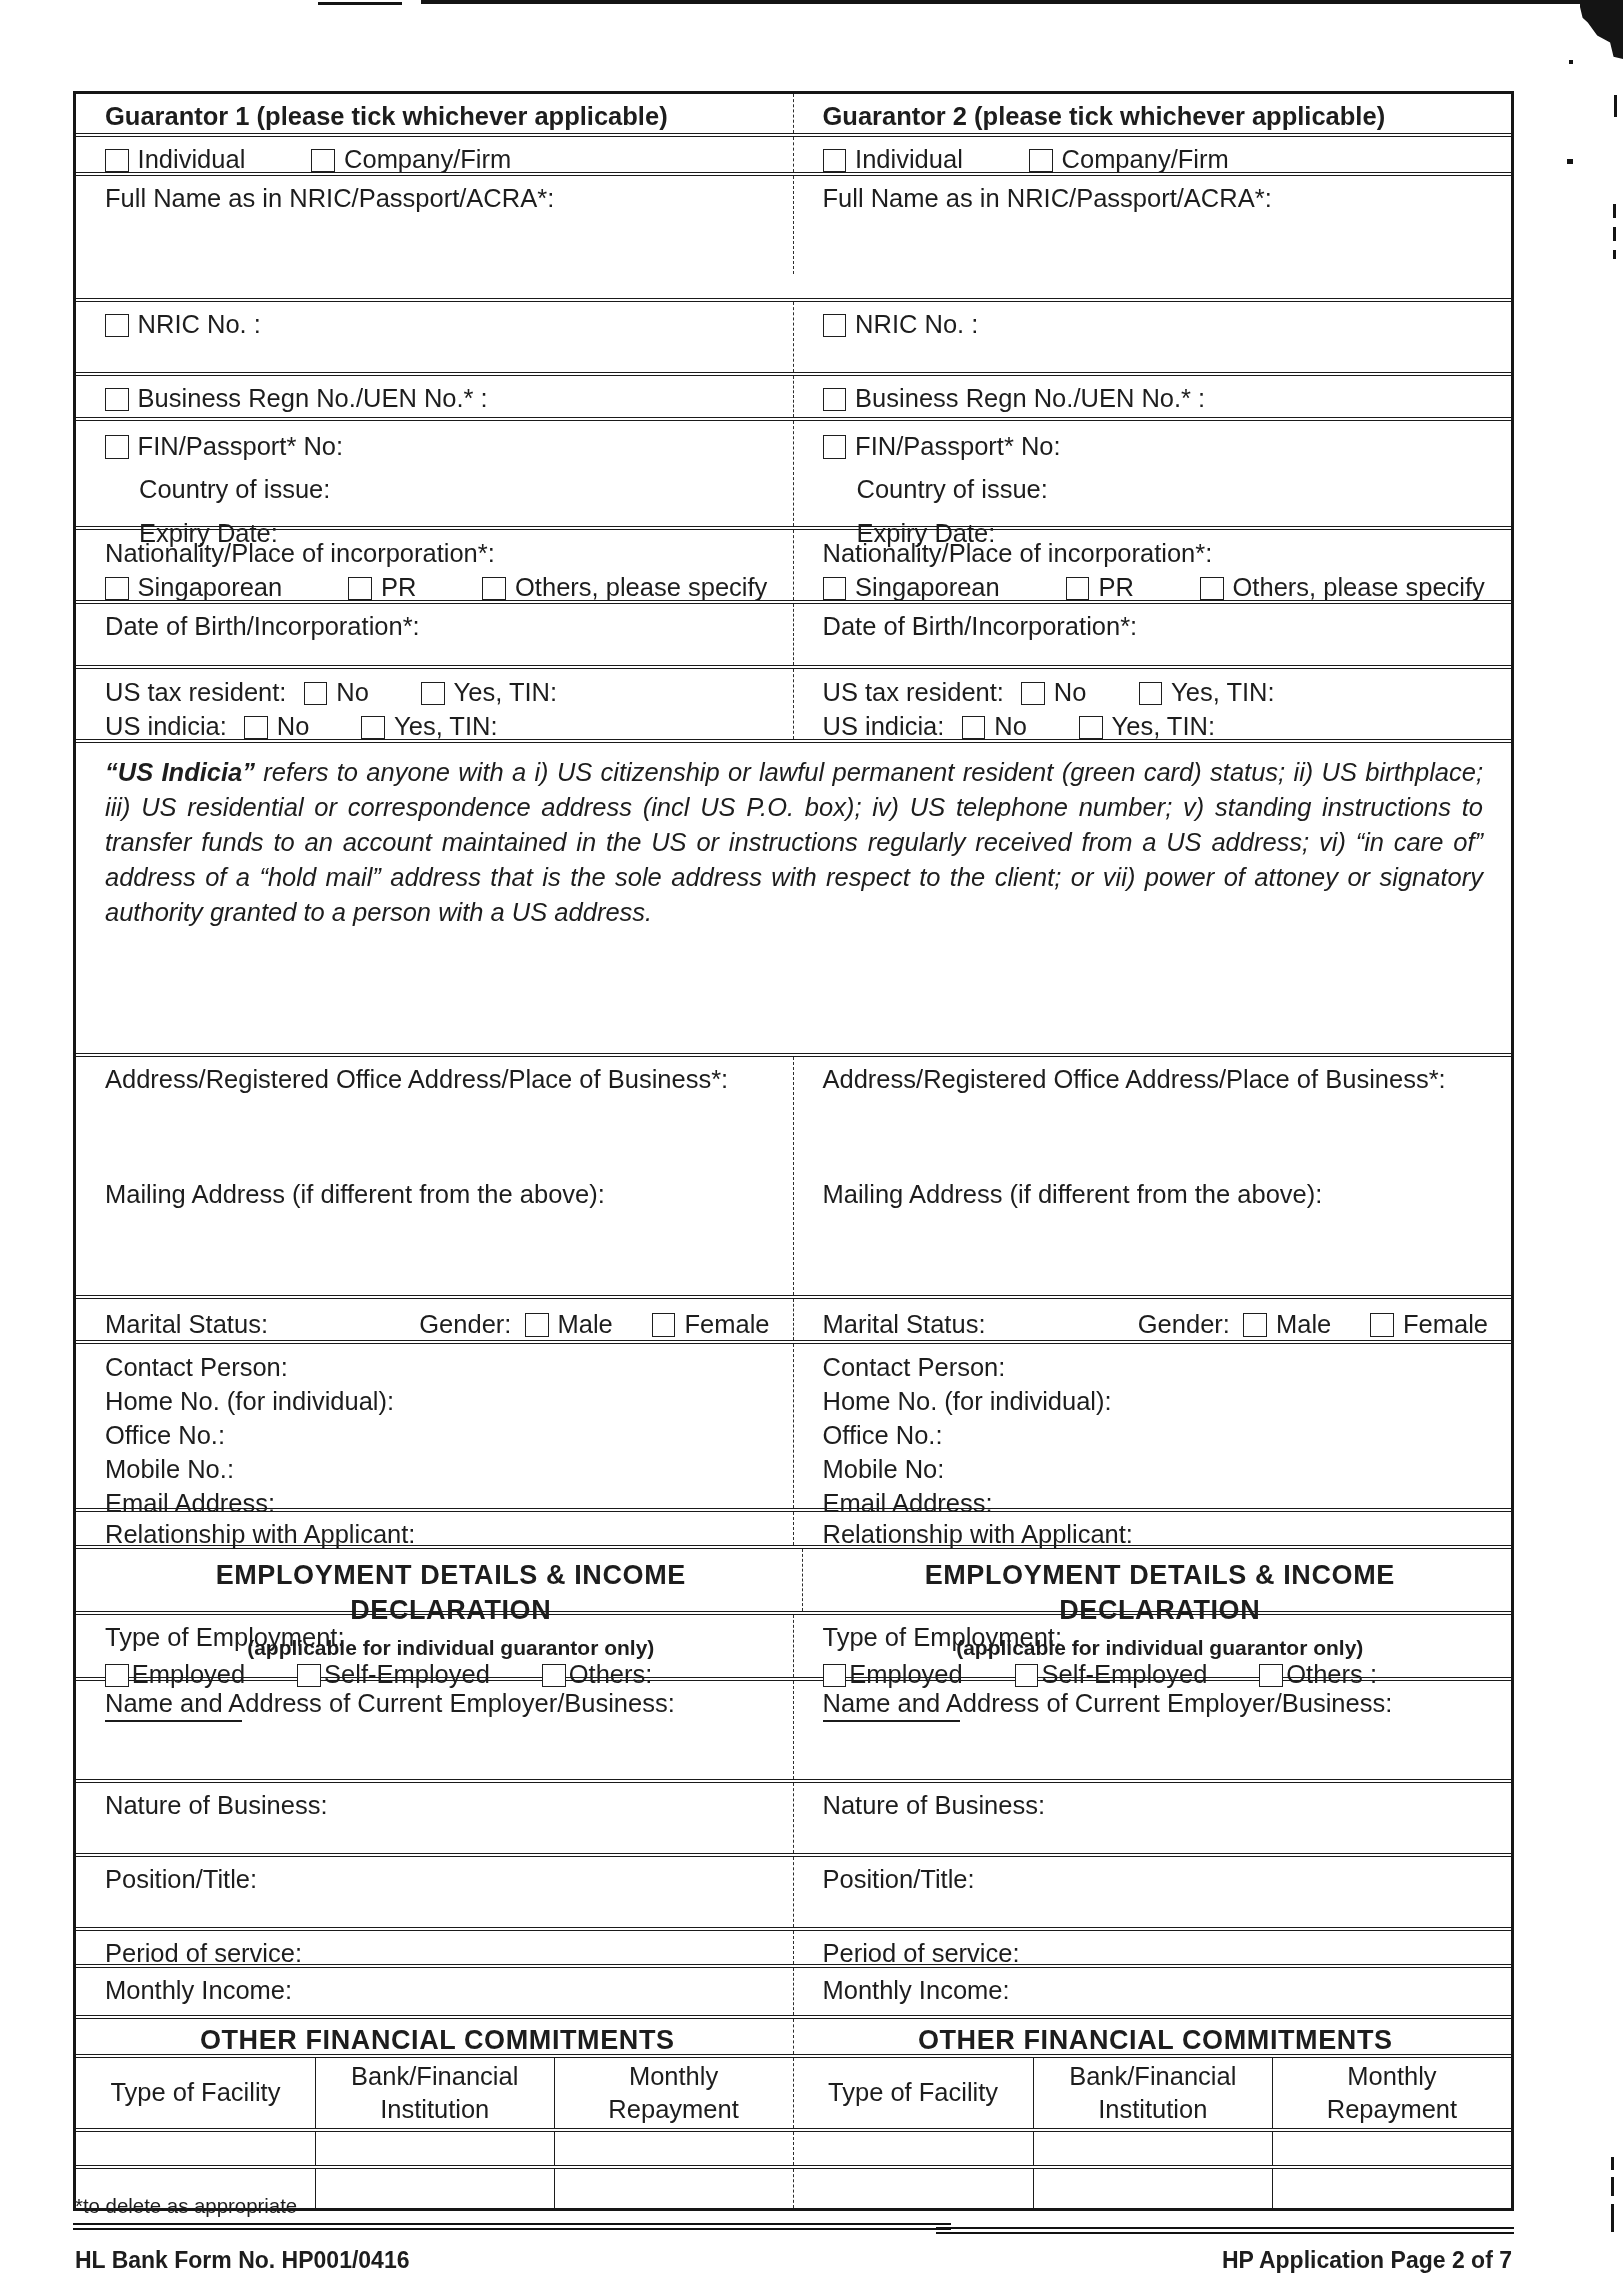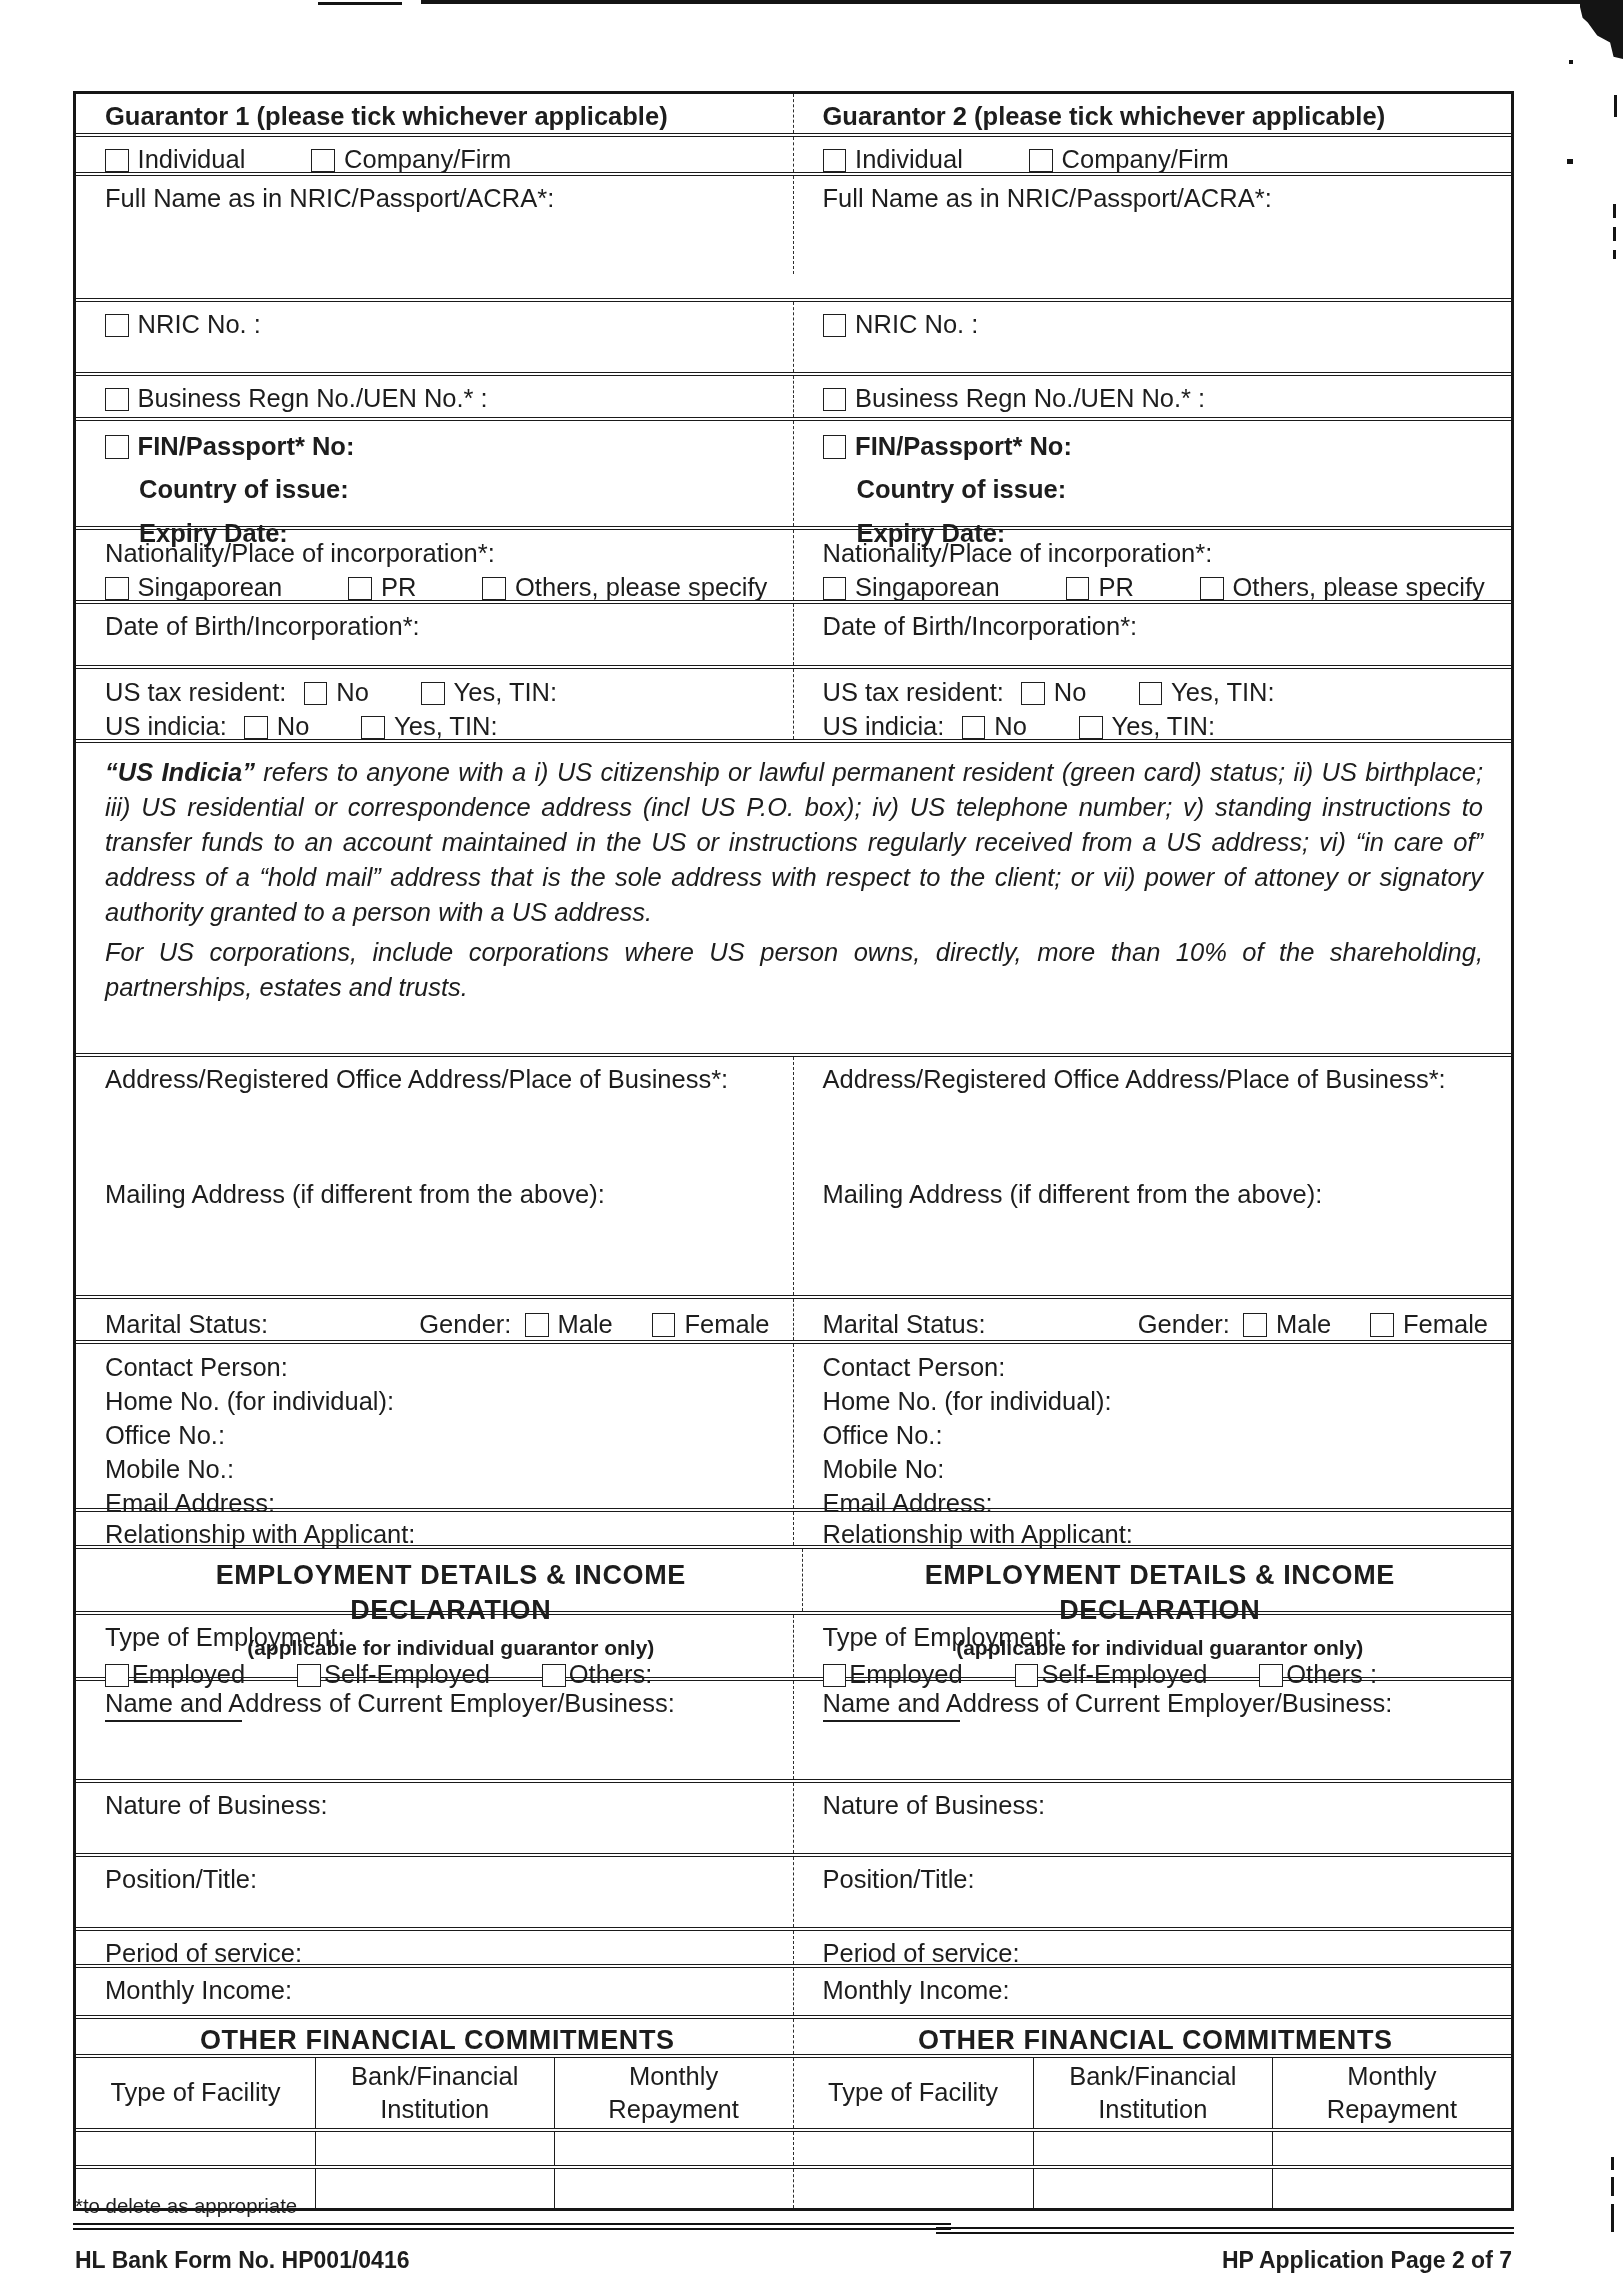--- a/index.html
+++ b/index.html
@@ -37,21 +37,21 @@
     vertical-align:-3.8px;margin-right:9px;box-sizing:border-box;
   }
   .cb.tight{margin-right:3.2px;}
   .gap{margin-left:59px;}
   .gap-sm{margin-left:45px;}
   .indent{margin-left:34px;}
   .blank-line{
     display:inline-block;width:137px;height:23px;
     border-bottom:2.5px solid #1b1b1b;vertical-align:-5.1px;
   }
-  .lines-3 > div{margin-top:10.2px;font-weight:bold;}
+  .lines-3 > div{margin-top:10.2px;}
   .lines-3 > div:first-child{margin-top:2.5px;}
   .contact-block > div{line-height:34px;}
   .two-line > div{line-height:34px;}
   .emp-header{font-size:27px;font-weight:bold;text-align:center;letter-spacing:0.6px;margin-top:2.5px;}
   .emp-sub{font-size:21px;font-weight:bold;text-align:center;margin-top:6.4px;}
   .ofc-header{font-size:27px;font-weight:bold;text-align:center;letter-spacing:0.6px;padding-top:3.8px;}
   .marital-row{display:flex;justify-content:space-between;align-items:flex-start;padding-top:9px;}
   .gender-group{white-space:nowrap;}
   .mail-label{margin-top:81px;}
   
@@ -203,21 +203,20 @@
           <span>US indicia:</span>
           <span class="cb" style="margin-left:10.2px"></span><span>No</span>
           <span class="cb gap-sm"></span><span>Yes, TIN:</span>
         </div>
       </div>
     </div>
 
     <div class="row h-note">
       <div class="cell single note">
         <p><span class="bold">“US Indicia”</span><span> refers to anyone with a i) US citizenship or lawful permanent resident (green card) status; ii) US birthplace; iii) US residential or correspondence address (incl US P.O. box); iv) US telephone number; v) standing instructions to transfer funds to an account maintained in the US or instructions regularly received from a US address; vi) “in care of” address of a “hold mail” address that is the sole address with respect to the client; or vii) power of attoney or signatory authority granted to a person with a US address.</span></p>
-        <p><span>For US corporations, include corporations where US person owns, directly, more than 10% of the shareholding, partnerships, estates and trusts.</span></p>
       </div>
     </div>
 
     <div class="row h-addr">
       <div class="cell left">
         <div>Address/Registered Office Address/Place of Business*:</div>
         <div class="mail-label">Mailing Address (if different from the above):</div>
       </div>
       <div class="cell">
         <div>Address/Registered Office Address/Place of Business*:</div>

